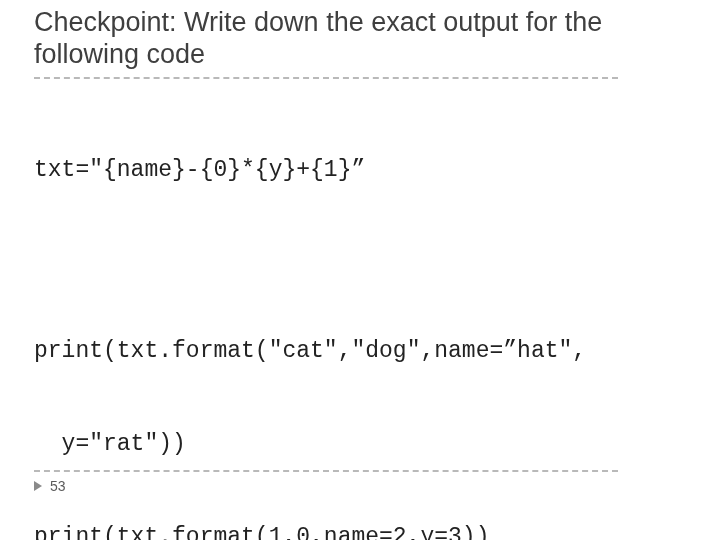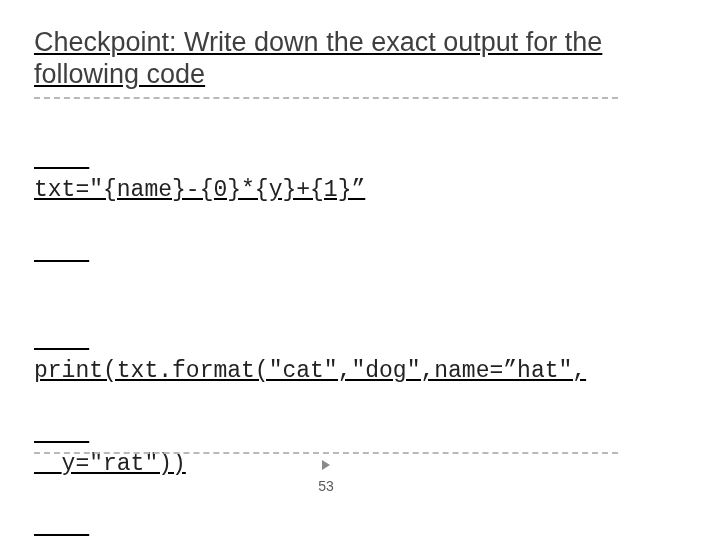--- a/index.html
+++ b/index.html
@@ -9,22 +9,21 @@
     height: 540px;
     background: #ffffff;
     font-family: Arial, Helvetica, sans-serif;
     overflow: hidden;
   }
   .slide {
     position: relative;
     width: 652px;
     height: 540px;
     box-sizing: border-box;
-    padding: 26px 34px 0 34px;
-    text-decoration: underline;
+    padding: 6px 34px 0 34px;
   }
   .title {
     font-size: 27px;
     line-height: 1.2;
     color: #3f3f3f;
     margin: 0 0 6px 0;
     font-weight: 400;
   }
   .dash-hr {
     border: none;
@@ -51,21 +50,20 @@
     right: 34px;
     bottom: 46px;
   }
   .footer .dash-hr {
     margin-bottom: 6px;
   }
   .footer-row {
     display: flex;
     align-items: center;
     gap: 8px;
-    flex-direction: column;
   }
   .arrow-icon {
     width: 0;
     height: 0;
     border-top: 5px solid transparent;
     border-bottom: 5px solid transparent;
     border-left: 8px solid #8a8a8a;
   }
   .page-num {
     font-size: 14px;

